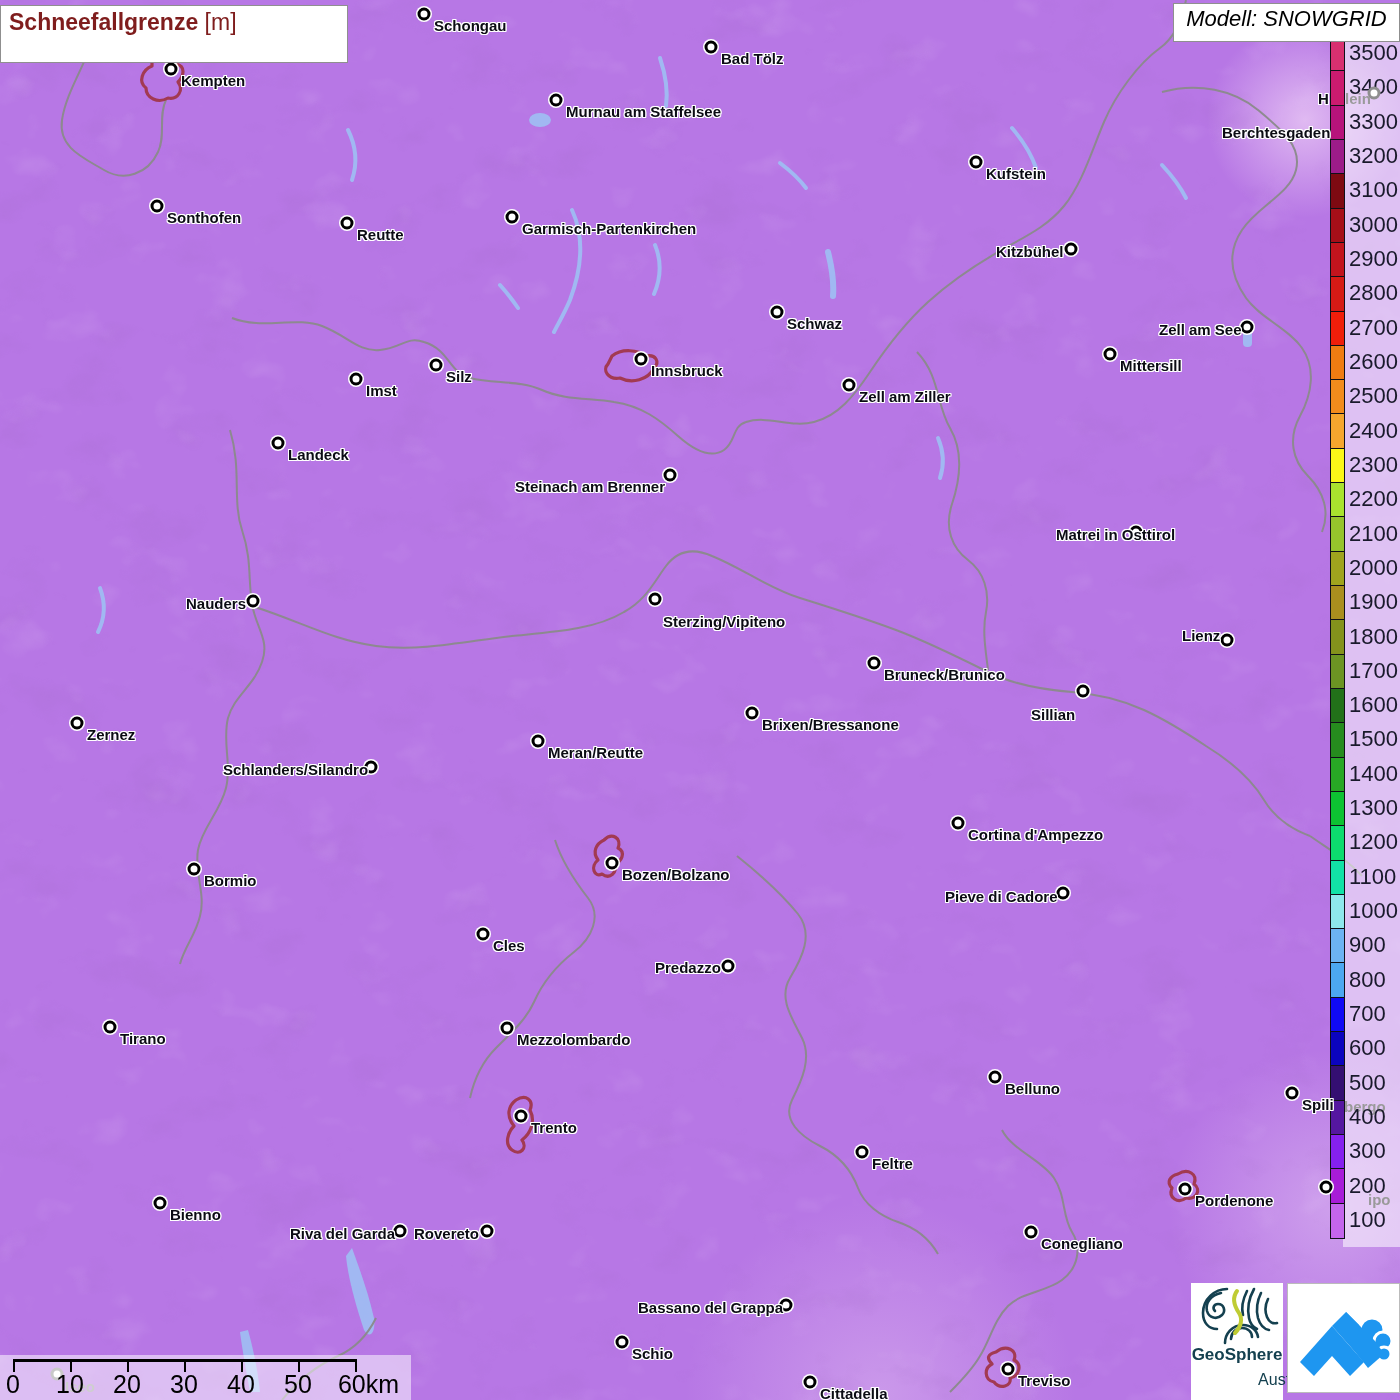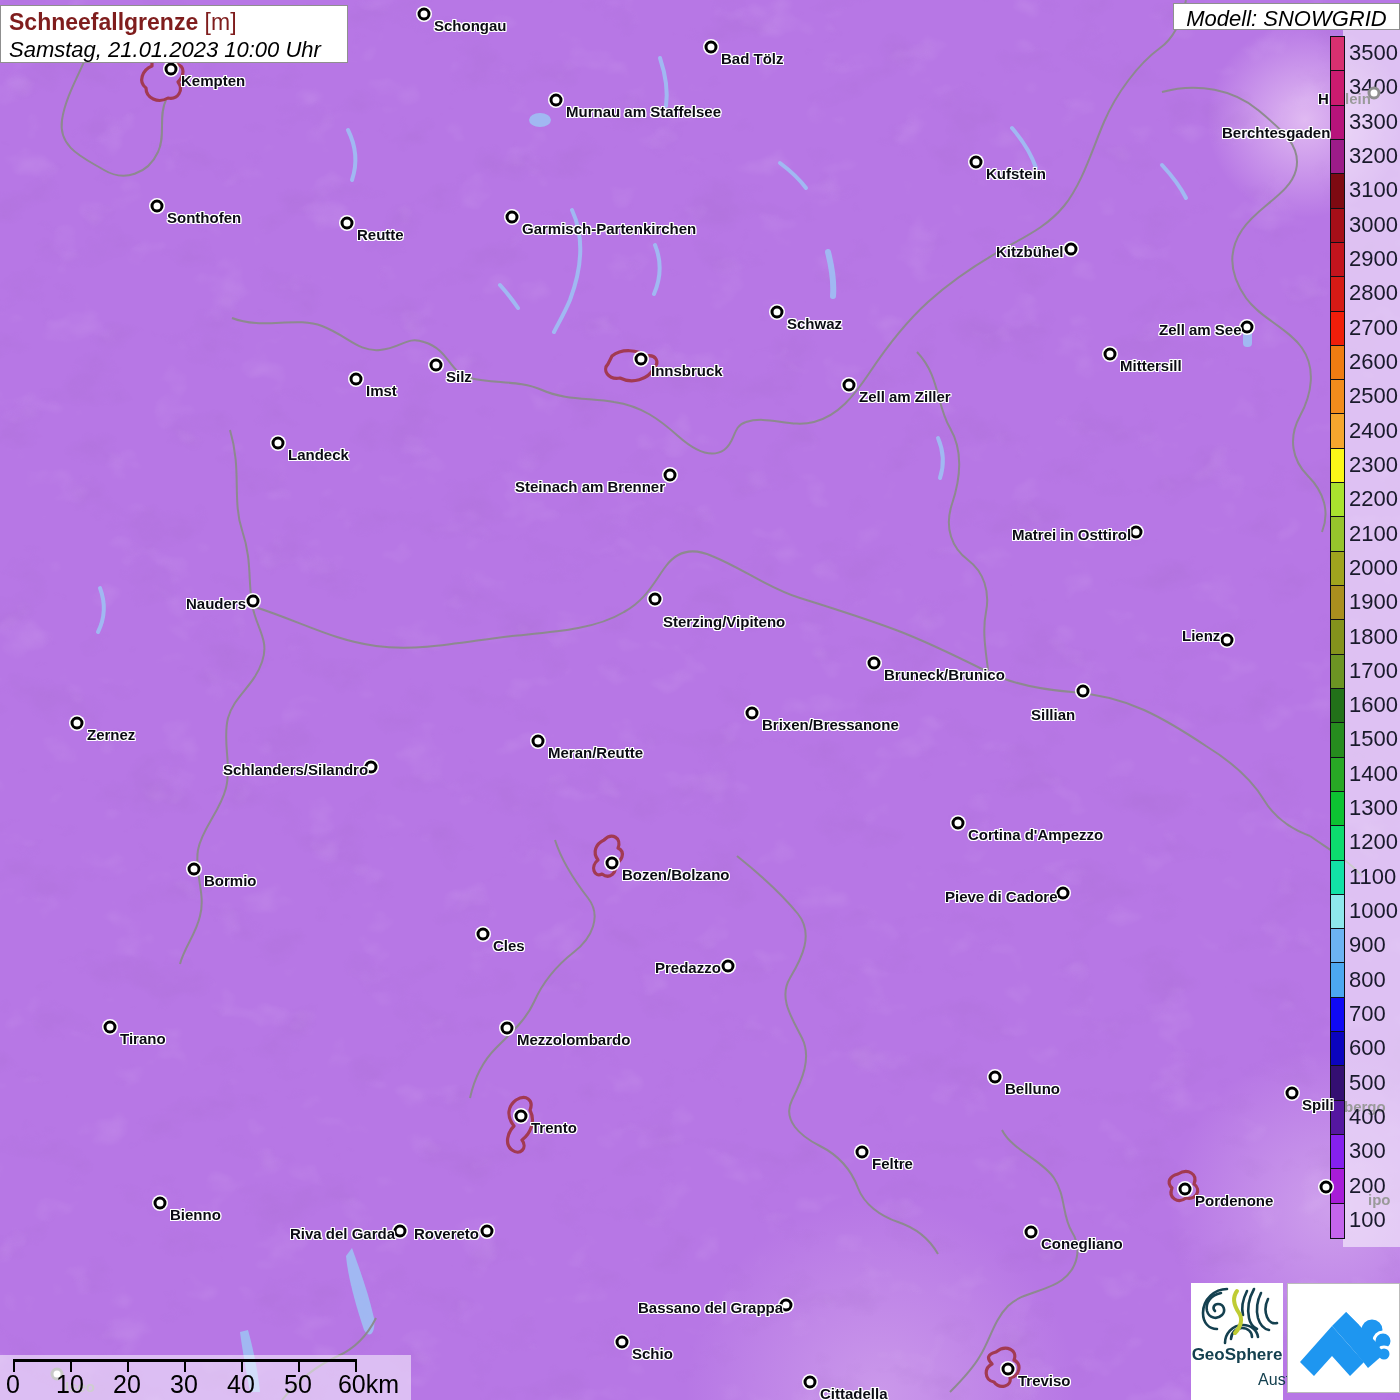--- a/index.html
+++ b/index.html
@@ -35,21 +35,21 @@
     border:1px solid #101018;box-sizing:content-box;}
   .cb-seg{width:100%;border-bottom:1px solid #101018;box-sizing:border-box;}
   .cb-seg:last-child{border-bottom:none;}
   .cb-labels{position:absolute;left:0;top:0;width:100%;height:100%;z-index:41;pointer-events:none;}
   .cb-label{position:absolute;left:1349px;transform:translateY(-50%);font-size:22px;color:#19192B;}
   .panel{position:absolute;background:#fff;border:1px solid #8f8f8f;z-index:50;box-sizing:border-box;}
   .titlebox{left:0;top:5px;width:348px;height:58px;padding:3px 8px;}
   .title-line1{font-size:23px;color:#7f1d1d;}
   .title-line1 .b{font-weight:bold;}
   .title-line2{font-size:22px;font-style:italic;color:#000;margin-top:1px;}
-  .modelbox{right:0;top:3px;width:227px;height:27px;padding:2px 8px;text-align:center;}
+  .modelbox{right:0;top:3px;width:227px;height:39px;padding:2px 8px;text-align:center;}
   .model-label{font-size:22px;font-style:italic;font-weight:500;color:#000;}
   .scalebox{position:absolute;left:0;top:1355px;width:411px;height:45px;
     background:rgba(255,255,255,.52);z-index:50;}
   .scale-line{position:absolute;left:13px;top:4px;width:344px;height:3px;background:#000;}
   .scale-tick{position:absolute;top:4px;width:2px;height:13px;background:#000;}
   .scale-num{position:absolute;top:15px;transform:translateX(-50%);font-size:25px;color:#000;}
   .scale-num.last{transform:translateX(-28%);}
   .logobox1{left:1191px;top:1283px;width:92px;height:117px;border:none;}
   .logobox2{left:1287px;top:1283px;width:113px;height:110px;border:1px solid #bbb;}
   .geo-text{position:absolute;left:0;width:100%;text-align:center;color:#14404F;}
@@ -237,21 +237,21 @@
       <div class="city-label" style="left: 1120px; top: 345px;">Mittersill</div>
       <div class="dot" style="left: 356px; top: 379px;"></div>
       <div class="city-label" style="left: 366px; top: 370px;">Imst</div>
       <div class="dot" style="left: 849px; top: 385px;"></div>
       <div class="city-label" style="left: 859px; top: 376px;">Zell am Ziller</div>
       <div class="dot" style="left: 278px; top: 443px;"></div>
       <div class="city-label" style="left: 288px; top: 434px;">Landeck</div>
       <div class="dot" style="left: 670px; top: 475px;"></div>
       <div class="city-label" style="left: 515px; top: 466px;">Steinach am Brenner</div>
       <div class="dot" style="left: 1136px; top: 532px;"></div>
-      <div class="city-label" style="left: 1012px; top: 514px;">Matrei in Osttirol</div>
+      <div class="city-label" style="left: 1056px; top: 514px;">Matrei in Osttirol</div>
       <div class="dot" style="left: 253px; top: 601px;"></div>
       <div class="city-label" style="left: 186px; top: 583px;">Nauders</div>
       <div class="dot" style="left: 655px; top: 599px;"></div>
       <div class="city-label" style="left: 663px; top: 601px;">Sterzing/Vipiteno</div>
       <div class="dot" style="left: 1227px; top: 640px;"></div>
       <div class="city-label" style="left: 1182px; top: 615px;">Lienz</div>
       <div class="dot" style="left: 874px; top: 663px;"></div>
       <div class="city-label" style="left: 884px; top: 654px;">Bruneck/Brunico</div>
       <div class="dot" style="left: 1083px; top: 691px;"></div>
       <div class="city-label" style="left: 1031px; top: 694px;">Sillian</div>
@@ -305,21 +305,20 @@
       <div class="city-label" style="left: 1018px; top: 1360px;">Treviso</div>
       <div class="dot" style="left: 810px; top: 1382px;"></div>
       <div class="city-label" style="left: 820px; top: 1373px;">Cittadella</div>
       <div class="dot gray" style="left: 1374px; top: 93px;"></div>
       <div class="dot" style="left: 1326px; top: 1187px;"></div>
       <div class="dot gray" style="left: 57px; top: 1374px;"></div>
     </div>
 
   <div class="panel titlebox">
     <div class="title-line1"><span class="b">Schneefallgrenze</span> <span>[m]</span></div>
-    <div class="title-line2">Samstag, 21.01.2023 10:00 Uhr</div>
   </div>
 
   <div class="panel modelbox">
     <span class="model-label">Modell: SNOWGRID</span>
   </div>
 
   <div class="scalebox" id="scalebox">
     <div class="scale-line"></div>
   <div class="scale-tick" style="left: 13px;"></div>
       <div class="scale-num" style="left: 13px;">0</div>

